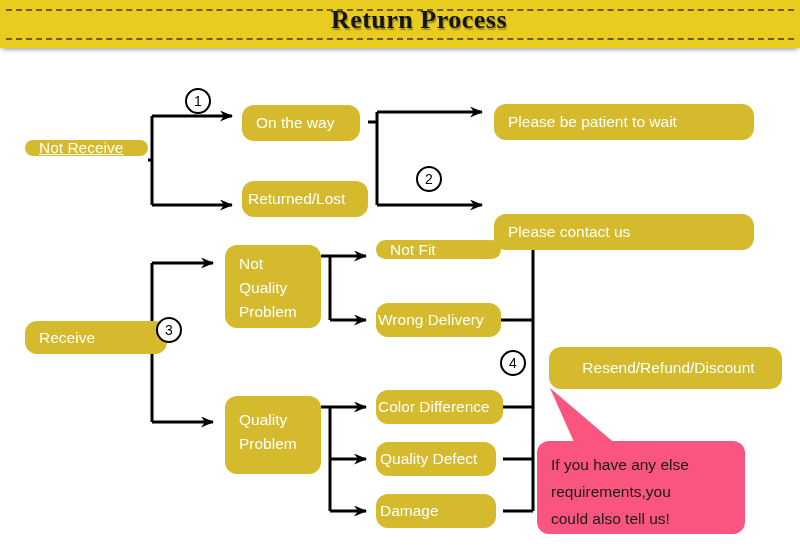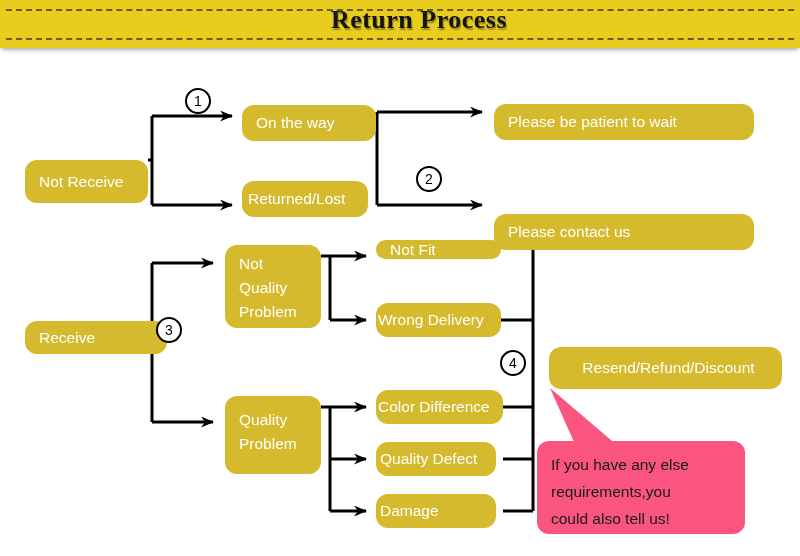--- a/index.html
+++ b/index.html
@@ -125,23 +125,23 @@
 
       <path d="M497,243 L533,243"></path>
       <path d="M497,320 L533,320"></path>
       <path d="M503,407 L533,407"></path>
       <path d="M503,459 L533,459"></path>
       <path d="M503,511 L533,511"></path>
       <path d="M533,243 L533,511"></path>
     </g>
   </svg>
 
-  <div class="node" style="left:25px;top:160px;width:123px;height:43px;">Not Receive</div>
+  <div class="node" style="left:25px;top:140px;width:123px;height:16px;text-decoration:underline;">Not Receive</div>
 
-  <div class="node" style="left:242px;top:105px;width:134px;height:36px;">On the way</div>
+  <div class="node" style="left:242px;top:105px;width:118px;height:36px;">On the way</div>
 
   <div class="node" style="left:242px;top:181px;width:126px;height:36px;padding:0 6px;">Returned/Lost</div>
 
   <div class="node" style="left:494px;top:104px;width:260px;height:36px;">Please be patient to wait</div>
 
   <div class="node" style="left:494px;top:181px;width:260px;height:36px;margin-top:33px;">Please contact us</div>
 
   <div class="node" style="left:25px;top:321px;width:142px;height:33px;">Receive</div>
 
   <div class="node multi" style="left:225px;top:245px;width:96px;height:83px;">Not

